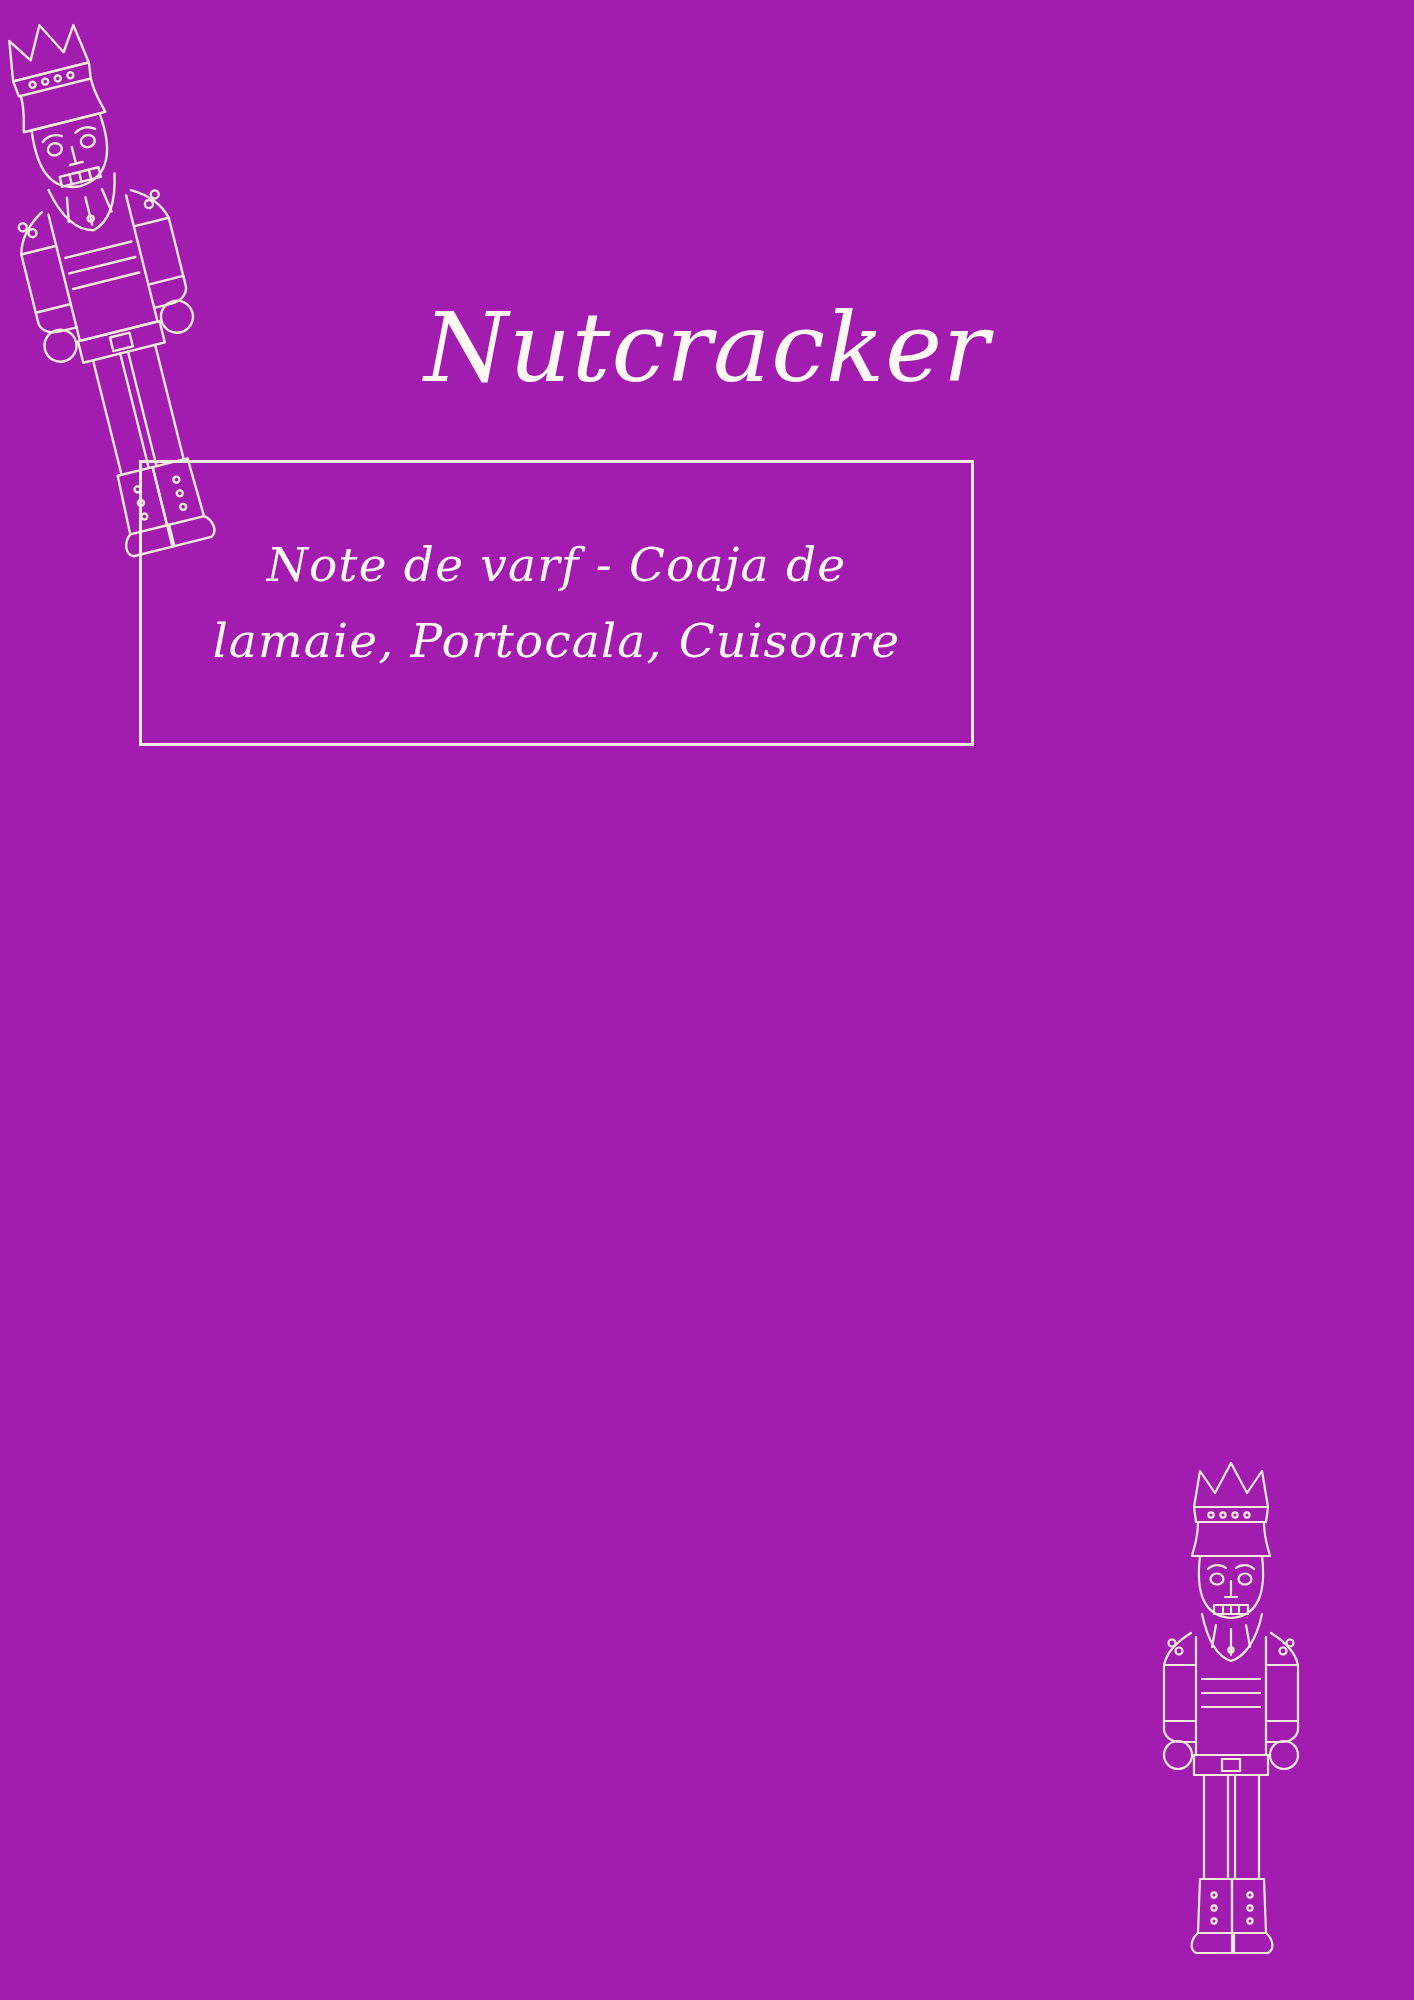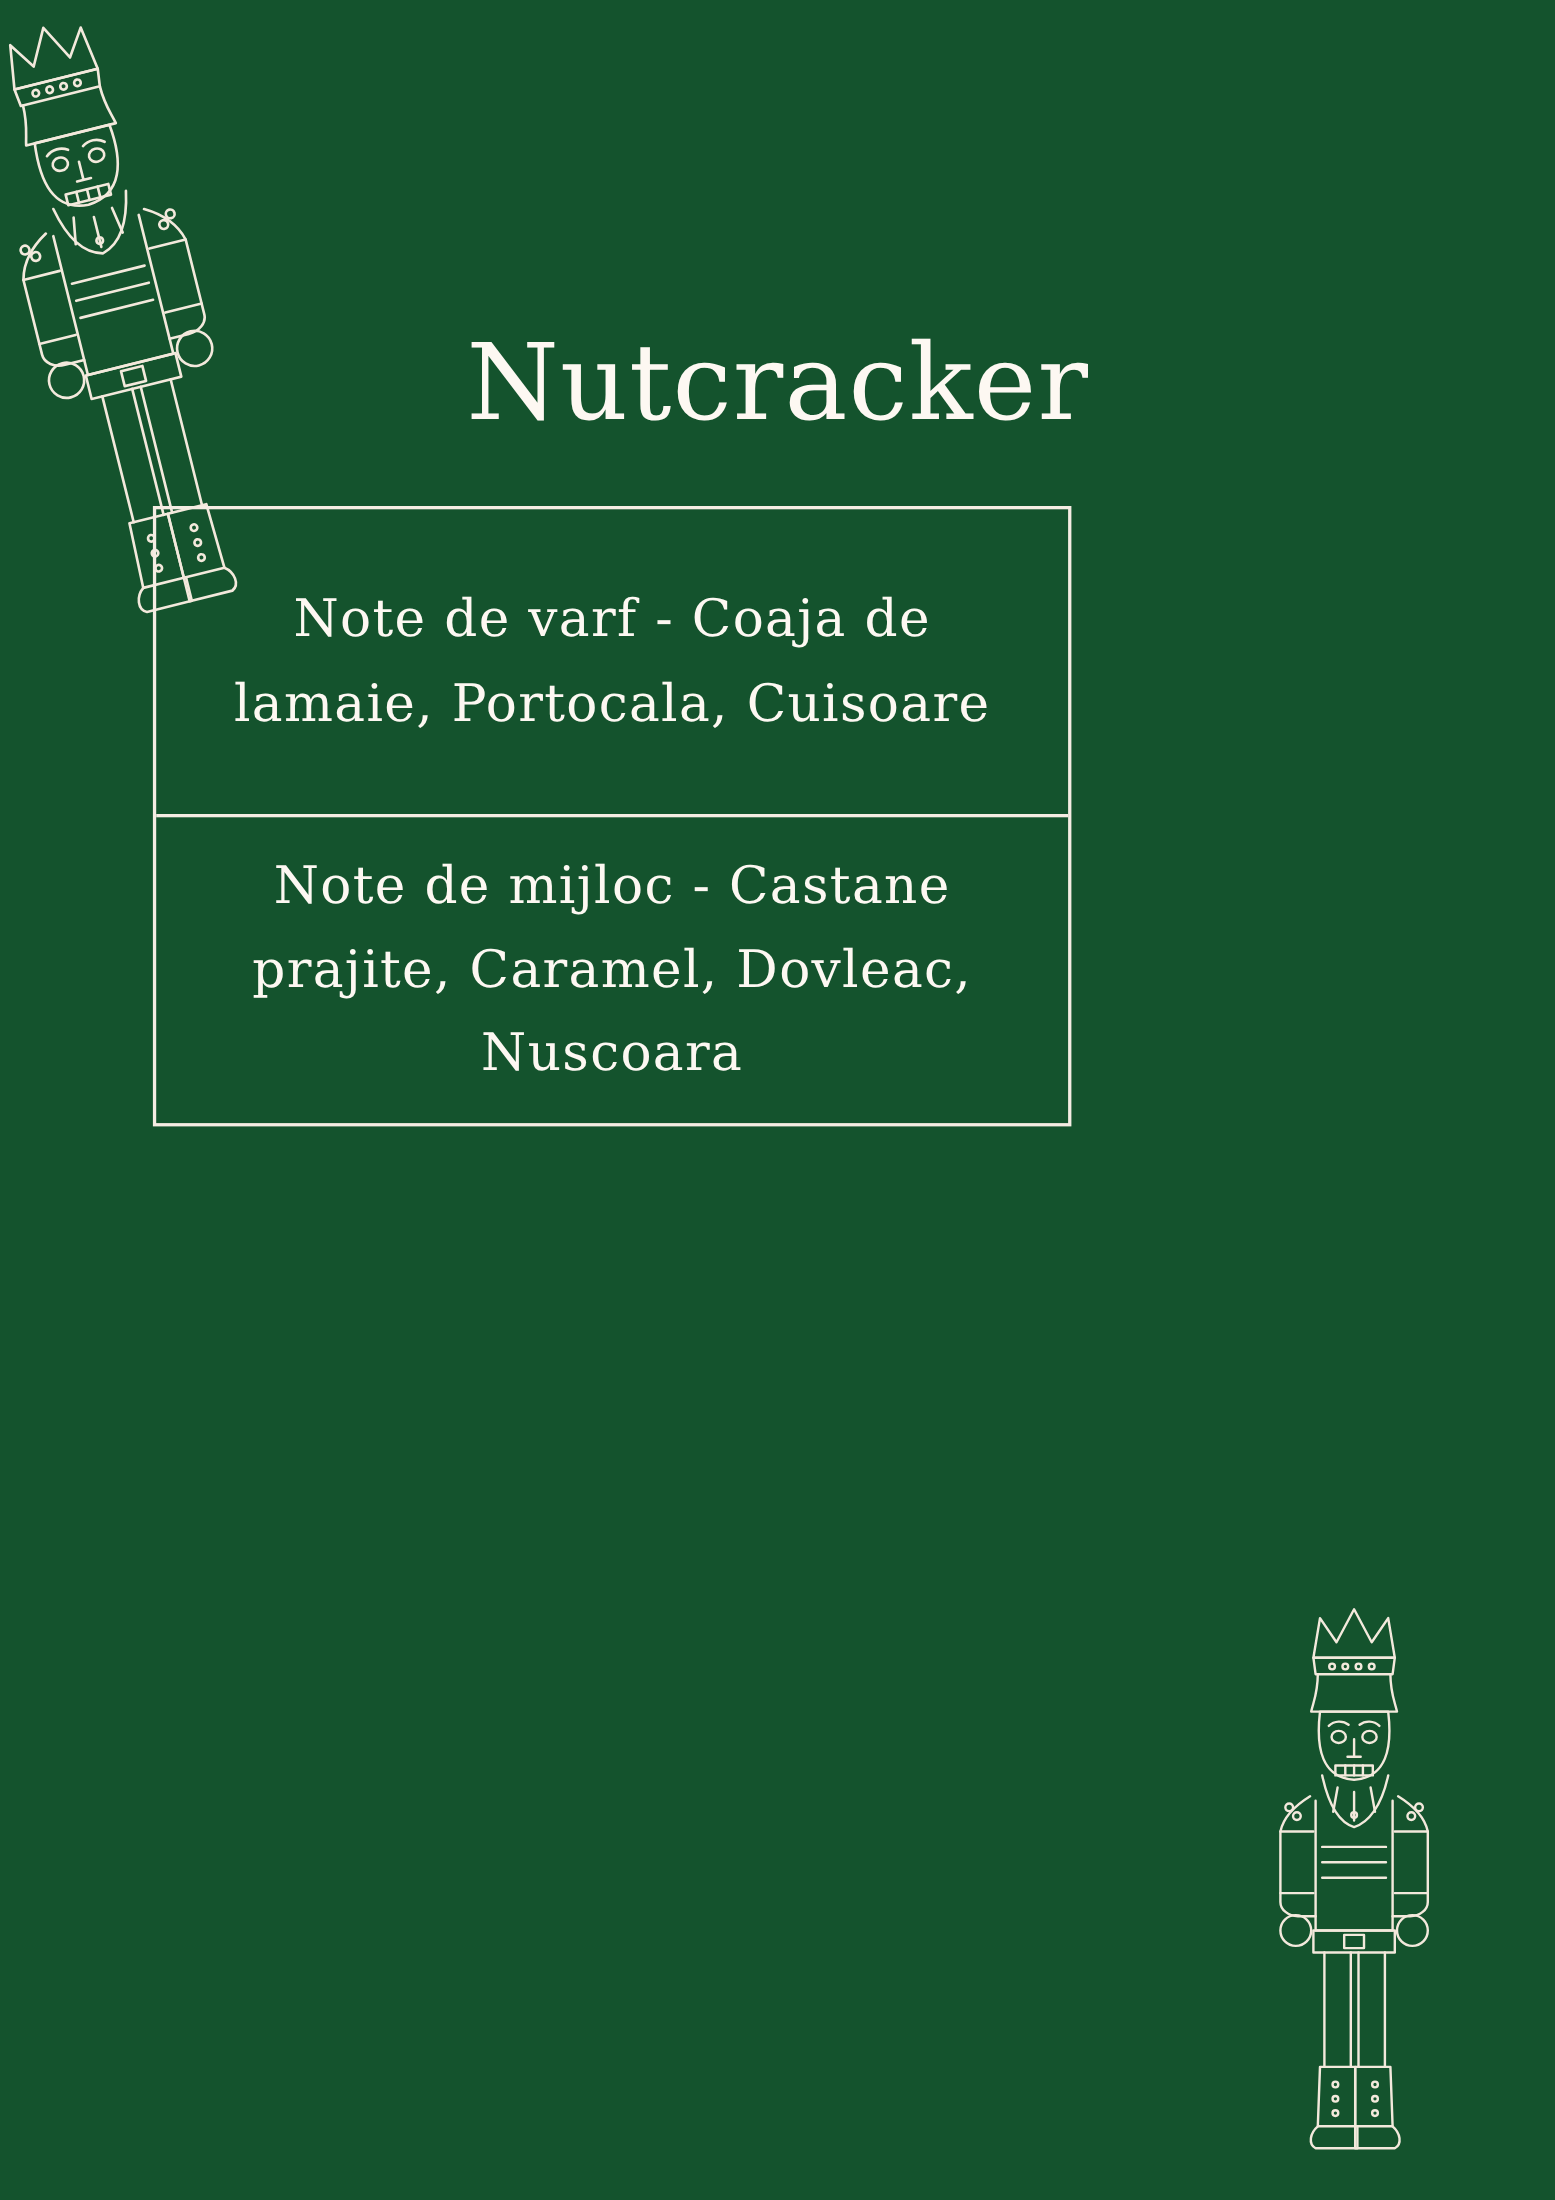--- a/index.html
+++ b/index.html
@@ -10,21 +10,22 @@
     width: 1414px;
     height: 2000px;
     background: #6b3d0a;
     font-family: "DejaVu Serif", serif;
     overflow: hidden;
     position: relative;
   }
   .page {
     position: absolute;
     inset: 0;
-    background: #14532d;
+    background: #a21caf;
+    font-style: italic;
   }
   .nutcracker {
     position: absolute;
     pointer-events: none;
   }
   .nutcracker-top {
     left: -10px;
     top: -10px;
     width: 380px;
     height: 620px;
@@ -147,23 +148,20 @@
         <circle cx="140" cy="502" r="3"></circle>
         <circle cx="140" cy="516" r="3"></circle>
     </g>
   </svg>
 
   <div class="title">Nutcracker</div>
 
   <div class="notes-box">
     <div class="note-row r1">
       <div class="note-text">Note de varf - Coaja de lamaie, Portocala, Cuisoare</div>
-    </div>
-    <div class="note-row r2">
-      <div class="note-text">Note de mijloc - Castane prajite, Caramel, Dovleac, Nuscoara</div>
     </div>
   </div>
 
   <svg class="nutcracker nutcracker-bottom" viewBox="0 0 330 560" fill="none" stroke="#f3e9dc" stroke-width="2.2" stroke-linecap="round" stroke-linejoin="round">
     <g transform="translate(20,0)">
 
       <path d="M70 52 L76 16 L91 38 L107 8 L123 38 L138 16 L144 52 Z"></path>
       <path d="M70 52 L144 52 L142 67 L72 67 Z"></path>
       <circle cx="87" cy="60" r="2.6"></circle>
         <circle cx="99" cy="60" r="2.6"></circle>

